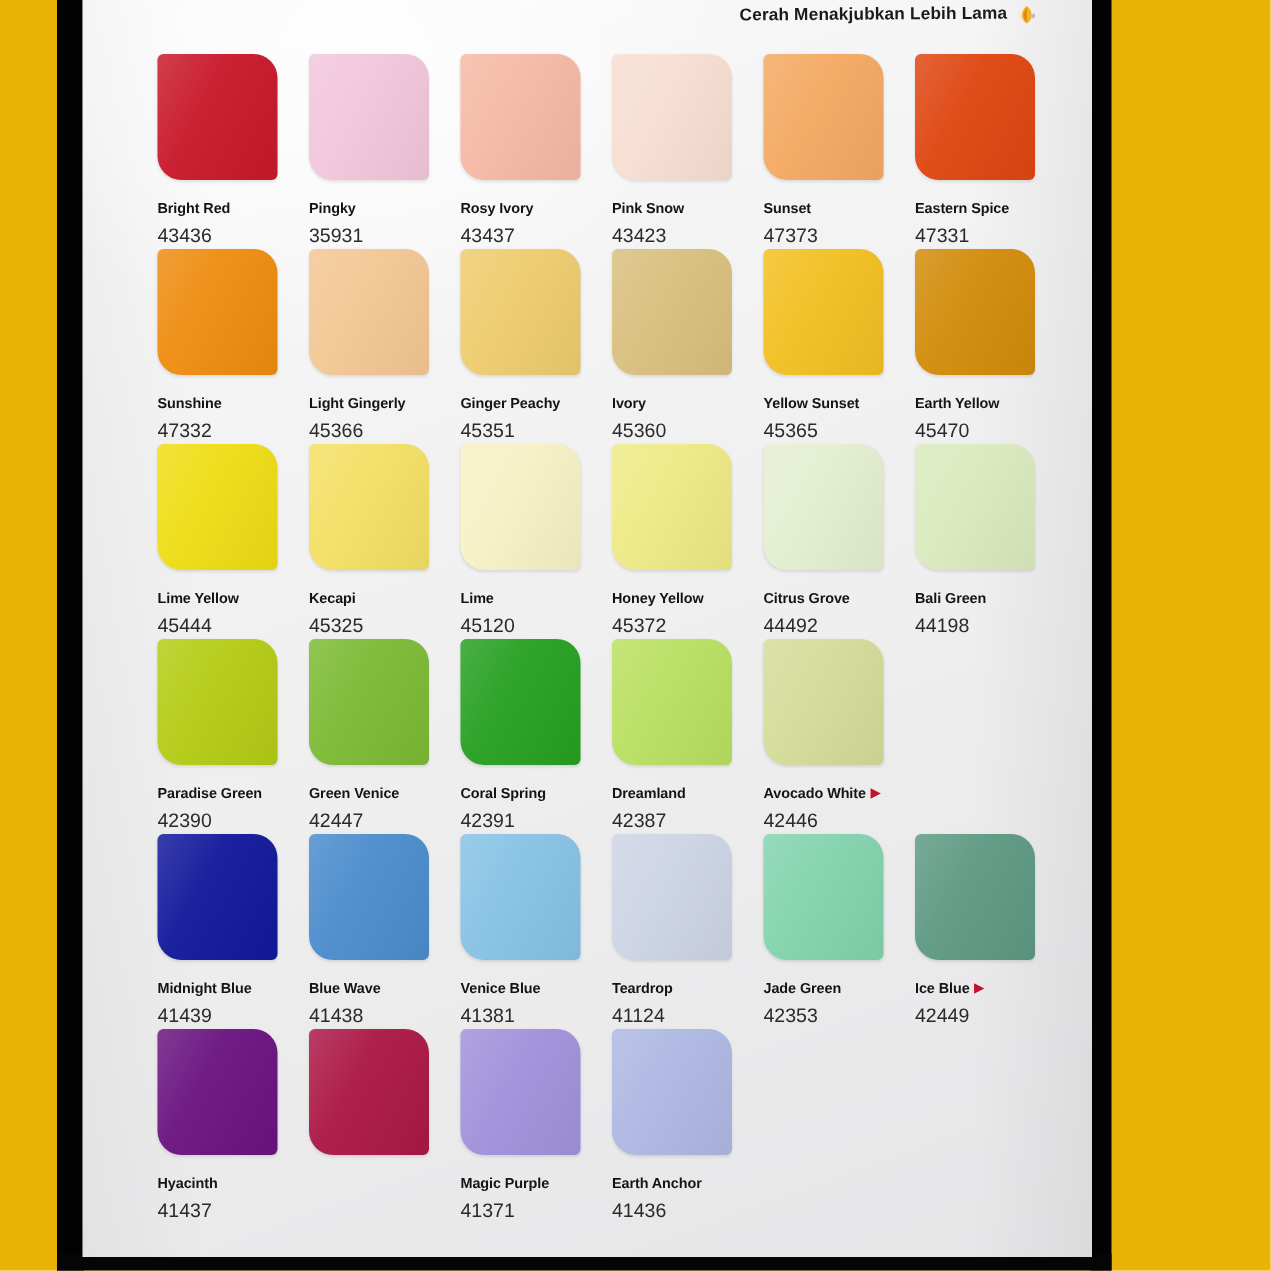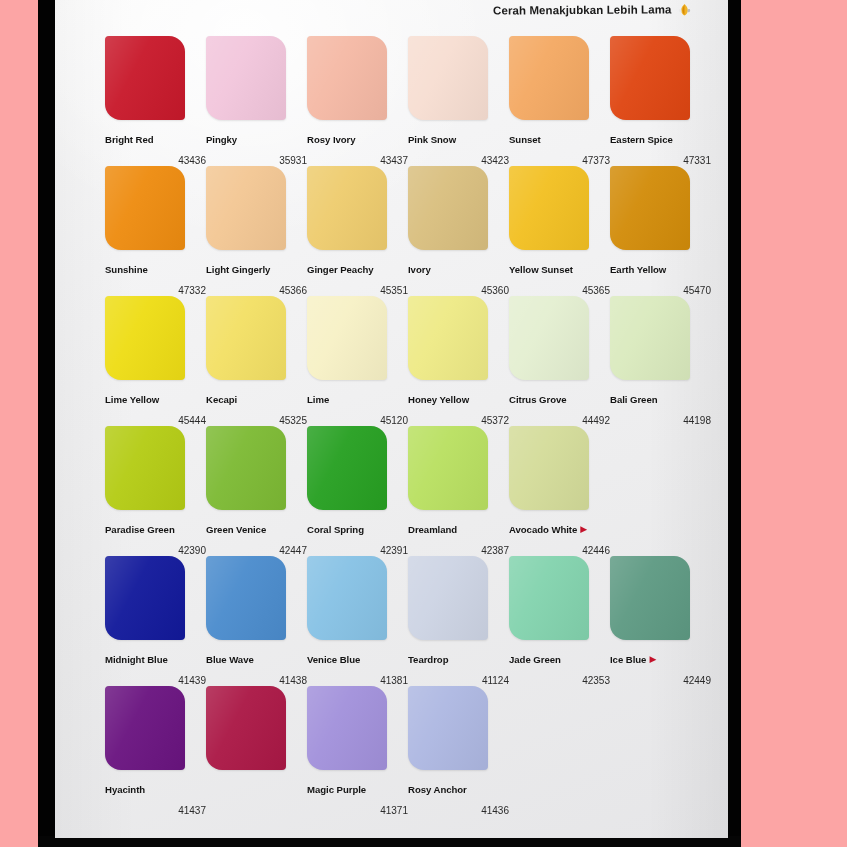--- a/index.html
+++ b/index.html
@@ -13,21 +13,21 @@
     height: 847px;
     overflow: hidden;
     font-family: "Liberation Sans", sans-serif;
   }
 
   
   #photo-frame {
     position: relative;
     width: 847px;
     height: 847px;
-    background: #fca5a5;
+    background: #eab308;
   }
 
   .edge-bar {
     position: absolute;
     top: 0;
     height: 847px;
     background: #020202;
   }
   .edge-bar.left  { left: 38px;  width: 18px; }
   .edge-bar.right { left: 727px; width: 14px; }
@@ -131,24 +131,23 @@
   }
   .chip-name {
     display: inline;
     font-size: 9.6px;
     font-weight: bold;
     color: #141414;
     letter-spacing: -0.05px;
   }
   .chip-code {
     display: block;
-    font-size: 10px;
+    font-size: 13px;
     color: #2a2a2a;
-    margin-top: 7px;
-    text-align: right;
+    margin-top: 1px;
   }
   .chip-marker {
     display: inline-block;
     color: #c3122b;
     font-size: 9px;
     margin-left: 3px;
     vertical-align: 1px;
   }
 </style>
 </head>
@@ -307,20 +306,20 @@
           </div>
           <div class="swatch-cell">
             <div class="chip" style="background: rgb(171, 24, 70);"></div>
           </div>
           <div class="swatch-cell">
             <div class="chip" style="background: rgb(162, 145, 219);"></div>
             <div class="chip-label"><span class="chip-name">Magic Purple</span><span class="chip-code">41371</span></div>
           </div>
           <div class="swatch-cell">
             <div class="chip" style="background: rgb(174, 184, 226);"></div>
-            <div class="chip-label"><span class="chip-name">Rosy Anchor</span><span class="chip-code">41436</span></div>
+            <div class="chip-label"><span class="chip-name">Earth Anchor</span><span class="chip-code">41436</span></div>
           </div>
           <div class="swatch-cell empty"></div>
         </div>
       </div>
 
   </div>
 </div>
 
 </body></html>

